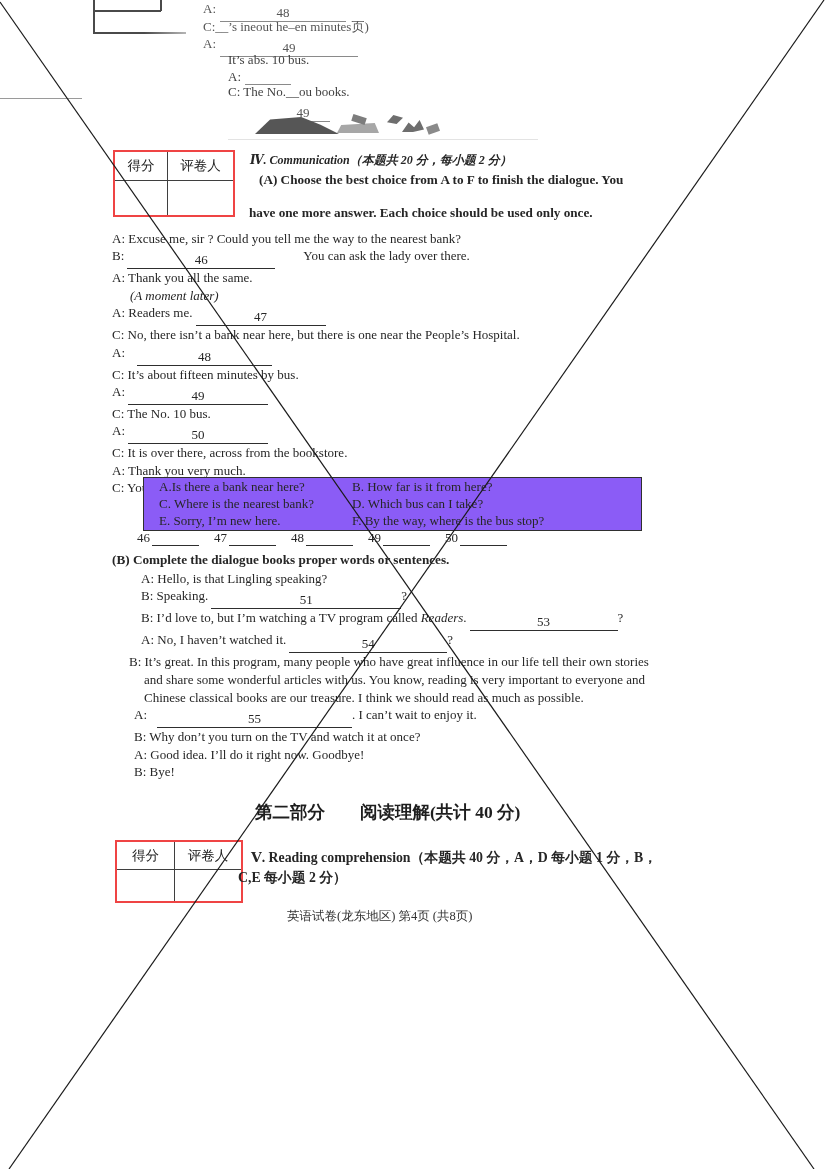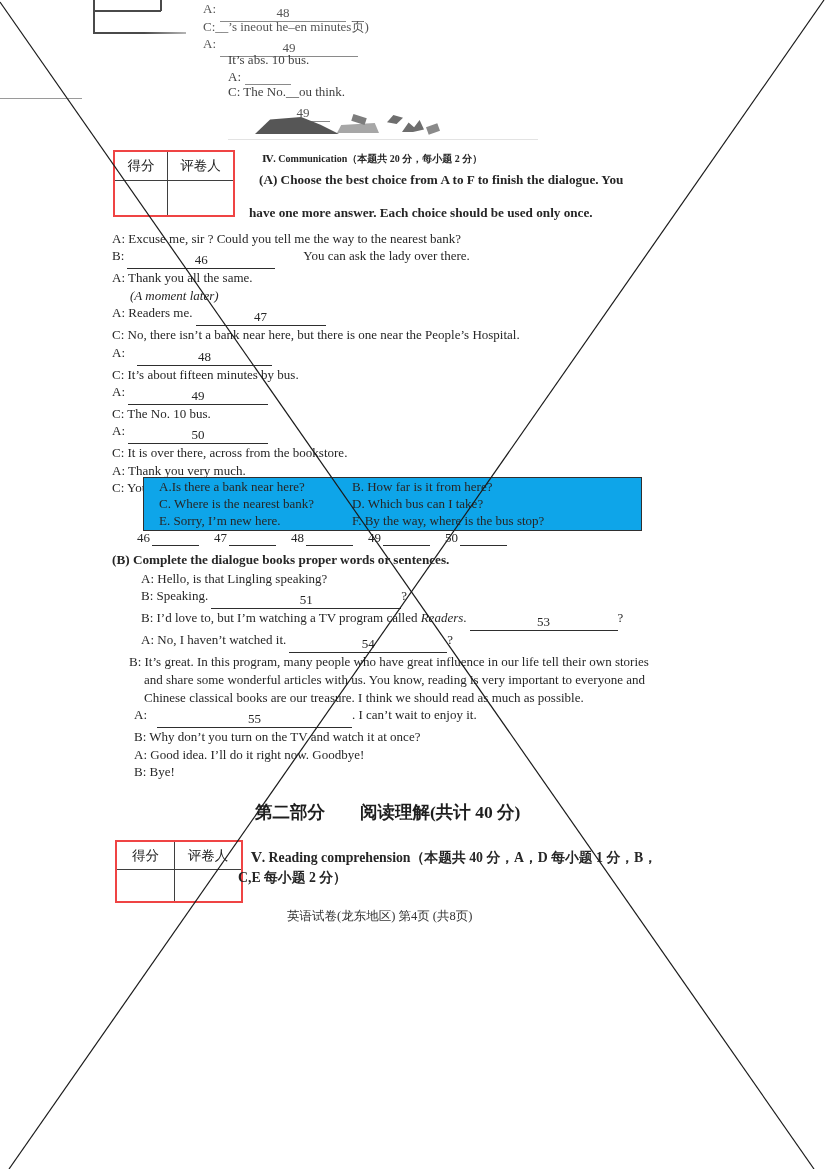--- a/index.html
+++ b/index.html
@@ -20,34 +20,34 @@
   
   .smudge{position:absolute;}
 
   
   .scorebox{position:absolute;border:2px solid #ef4444;display:grid;background:#fff;}
   .scorebox .cell{display:flex;align-items:center;justify-content:center;
                   font-size:13.5px;color:#222;}
   .scorebox .br{border-right:1.5px solid #3f3f3f;}
   .scorebox .bb{border-bottom:1.5px solid #3f3f3f;}
 
-  .h4title{position:absolute;left:262px;top:152px;font-size:10px;font-weight:bold;white-space:nowrap;}
+  .h4title{position:absolute;left:250px;top:152px;font-size:12px;font-weight:bold;white-space:nowrap;font-style:italic;}
   .intro1{position:absolute;left:259px;top:172px;font-size:13.2px;font-weight:bold;white-space:nowrap;}
   .intro2{position:absolute;left:249px;top:205px;font-size:13.2px;font-weight:bold;white-space:nowrap;}
 
   .dlg{position:absolute;font-size:13px;}
   .dline{line-height:17.4px;white-space:nowrap;}
   .dline.hang{white-space:normal;width:517px;padding-left:15px;text-indent:-15px;line-height:17.6px;}
   .dline em{font-style:italic;}
   .blank{display:inline-block;border-bottom:1.2px solid #2e2e2e;text-align:center;
          vertical-align:-4px;height:16px;line-height:15px;margin-left:3px;}
 
   .optbox{position:absolute;left:143px;top:477px;width:482px;height:51px;
           border:1.2px solid #2f2f2f;display:grid;grid-template-columns:193px 1fr;
-          padding:1px 0 0 15px;font-size:13px;line-height:16.4px;background:#0ea5e9;}
+          padding:1px 0 0 15px;font-size:13px;line-height:16.4px;background:#8b5cf6;}
   .optbox span{white-space:nowrap;}
 
   .ansrow{position:absolute;left:137px;top:530px;font-size:13px;white-space:nowrap;}
   .ansitem{margin-right:15px;}
   .ansline{display:inline-block;width:47px;border-bottom:1.2px solid #2e2e2e;
            height:14px;vertical-align:-4px;margin-left:2px;}
 
   .pbhead{position:absolute;left:112px;top:552px;font-size:13.2px;font-weight:bold;white-space:nowrap;}
 
   .part2{position:absolute;left:255px;top:800px;font-size:17.5px;font-weight:bold;white-space:nowrap;color:#1e1e1e;}
@@ -70,21 +70,21 @@
   <div class="gline" style="left:203px;top:36px">
     <span>A:</span><span class="gblank" style="width:138px">49</span>
   </div>
   <div class="gline gdark" style="left:228px;top:52px">
     <span>It’s abs.  10 bus.</span>
   </div>
   <div class="gline gdark" style="left:228px;top:69px">
     <span>A:</span><span class="gblank" style="width:46px"></span>
   </div>
   <div class="gline gdark" style="left:228px;top:84px">
-    <span>C: The No.__ou  think.</span>
+    <span>C: The No.__ou  books.</span>
   </div>
   <div class="gline" style="left:276px;top:101px">
     <span class="gblank" style="width:54px;margin-left:0">49</span>
   </div>
 
   <div class="frag" style="left:93px;top:0;width:2px;height:33px"></div>
   <div class="frag" style="left:93px;top:10px;width:68px;height:2px"></div>
   <div class="frag" style="left:160px;top:0;width:2px;height:11px"></div>
   <div class="frag fade" style="left:93px;top:32px;width:93px;height:2px"></div>
   <div class="frag" style="left:0;top:98px;width:82px;height:1px;background:#9a9a9a"></div>

